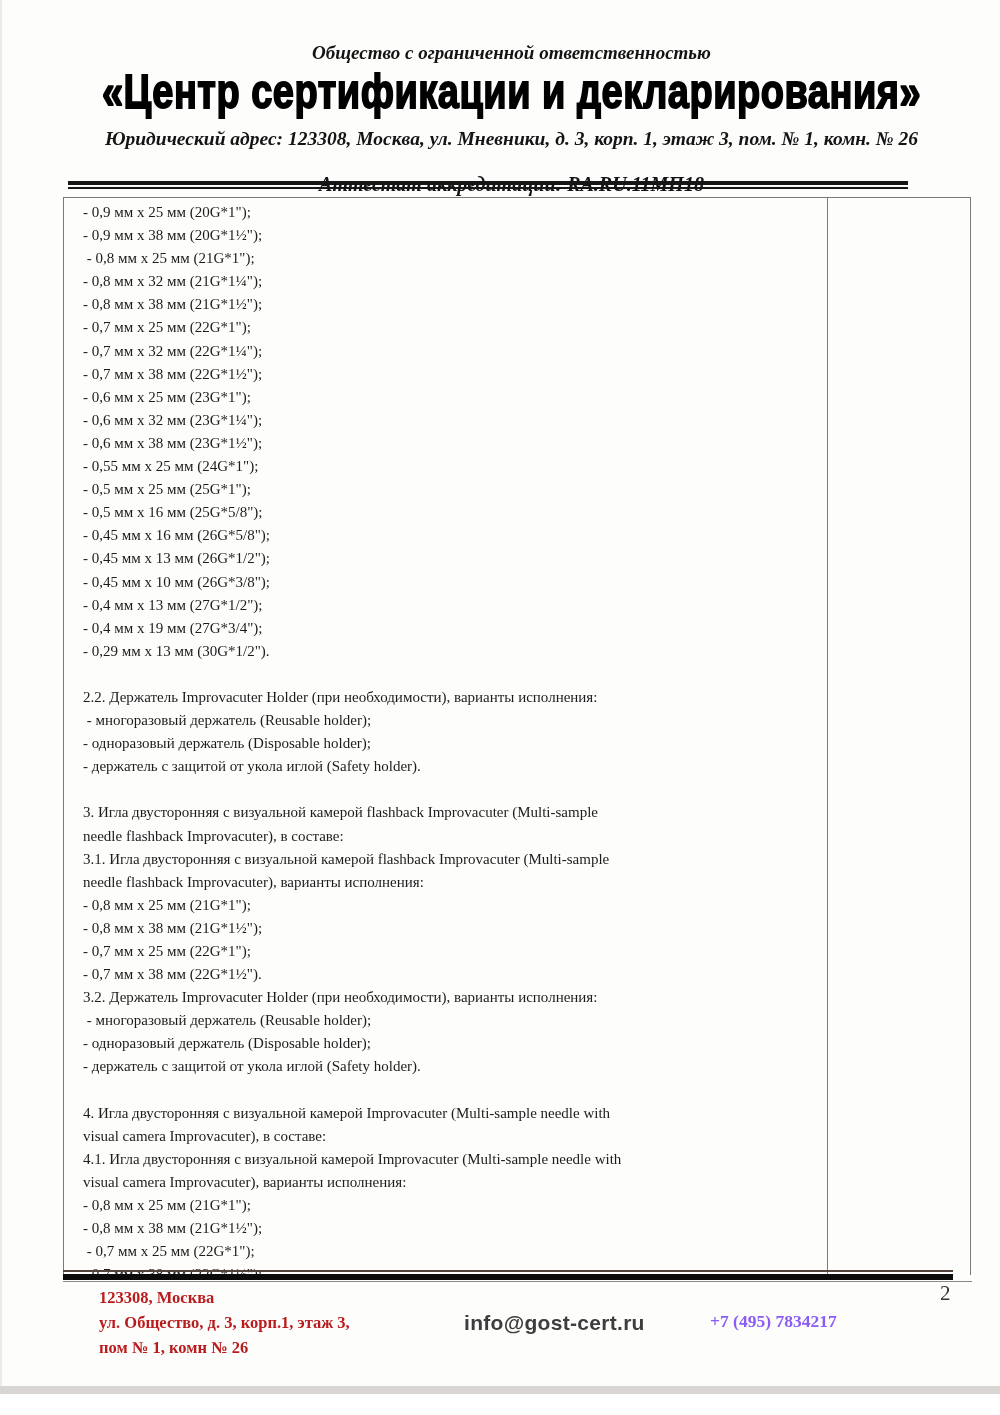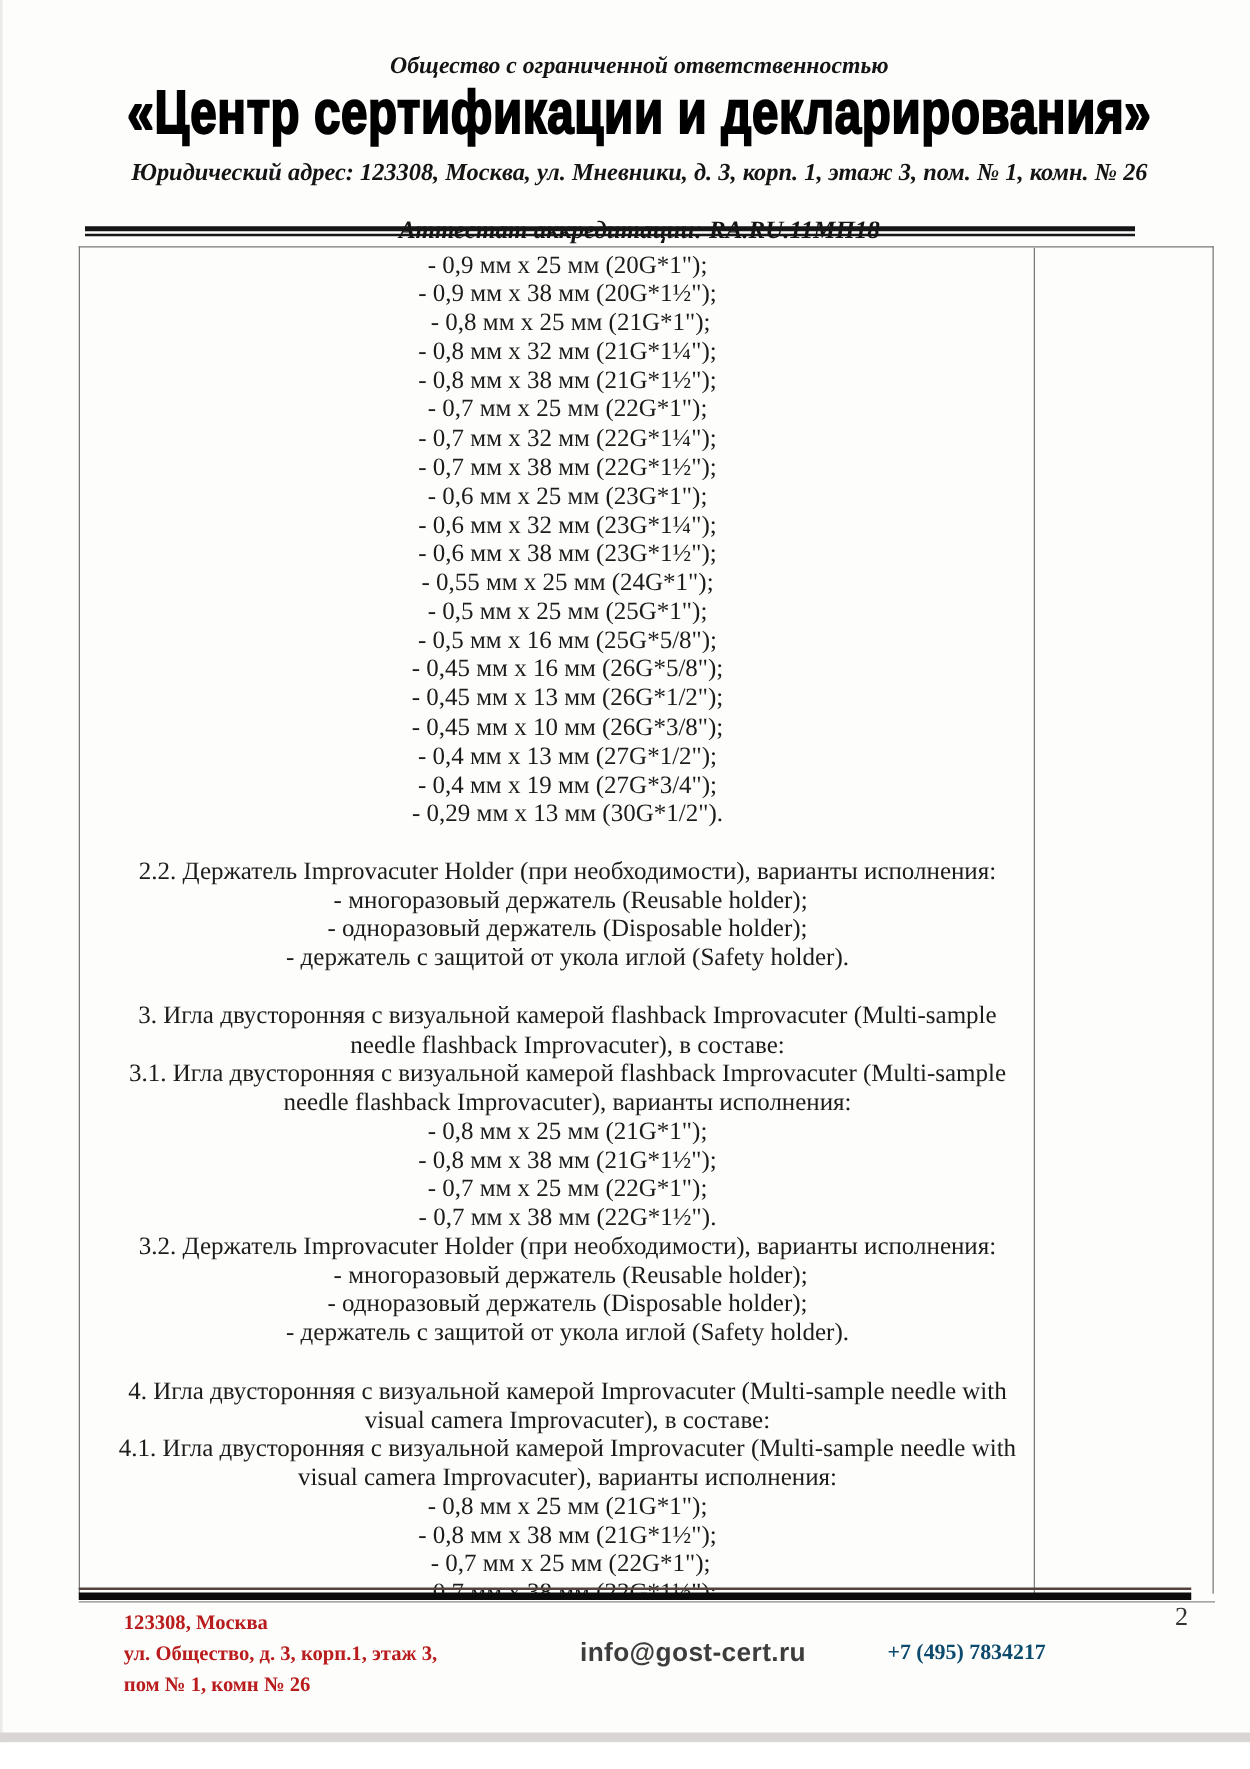--- a/index.html
+++ b/index.html
@@ -26,35 +26,35 @@
   .accreditation{position:absolute;top:157px;left:0;width:100%;text-align:center;
     font-weight:bold;font-style:italic;font-size:20px;color:#141414;margin-top:16px;}
   .header-rule{position:absolute;left:68px;top:181px;width:840px;height:2px;
     border-top:4px solid #161616;border-bottom:2px solid #161616;box-sizing:content-box;}
 
   
   .bodybox{position:absolute;left:63px;top:197px;width:908px;height:1078px;
     border:1px solid #7a7a7a;border-bottom:none;overflow:hidden;box-sizing:border-box;}
   .divider{position:absolute;top:0;bottom:0;left:763px;width:1px;background:#7a7a7a;}
   .lines{position:absolute;top:3px;left:19px;width:742px;
-    font-size:20px;line-height:23.1px;white-space:pre;color:#1c1c1c;text-align:center;}
+    font-size:15px;line-height:23.1px;white-space:pre;color:#1c1c1c;}
   .line{height:23.1px;}
 
   
   .rule-thin{position:absolute;left:63px;top:1270px;width:890px;height:2px;background:#53423c;}
   .rule-thick{position:absolute;left:63px;top:1274px;width:890px;height:6px;background:#0b0b0b;}
   .box-bottom{position:absolute;left:63px;top:1281px;width:909px;height:1px;background:#8a8a8a;}
 
   
   .page-number{position:absolute;left:940px;top:1281px;font-size:21px;color:#333;}
   .f-line{position:absolute;left:99px;font-weight:bold;font-size:16.5px;color:#b91c1c;}
   .f1{top:1288px;} .f2{top:1313px;} .f3{top:1338px;}
   .f-email{position:absolute;left:464px;top:1311px;font-family:"Liberation Sans", sans-serif;
     font-weight:bold;font-size:21px;color:#3d3d3d;letter-spacing:0.3px;}
-  .f-phone{position:absolute;left:710px;top:1311px;font-weight:bold;font-size:17.5px;color:#0c4a6e;}
+  .f-phone{position:absolute;left:710px;top:1311px;font-weight:bold;font-size:17.5px;color:#8b5cf6;}
 </style>
 </head>
 <body>
 
 <div class="screen">
 
   <div class="org-type">Общество с ограниченной ответственностью</div>
   <div class="org-title">«Центр сертификации и декларирования»</div>
   <div class="legal-address">Юридический адрес: 123308, Москва, ул. Мневники, д. 3, корп. 1, этаж 3, пом. № 1, комн. № 26</div>
   <div class="accreditation">Аттестат аккредитации: RA.RU.11МП18</div>

